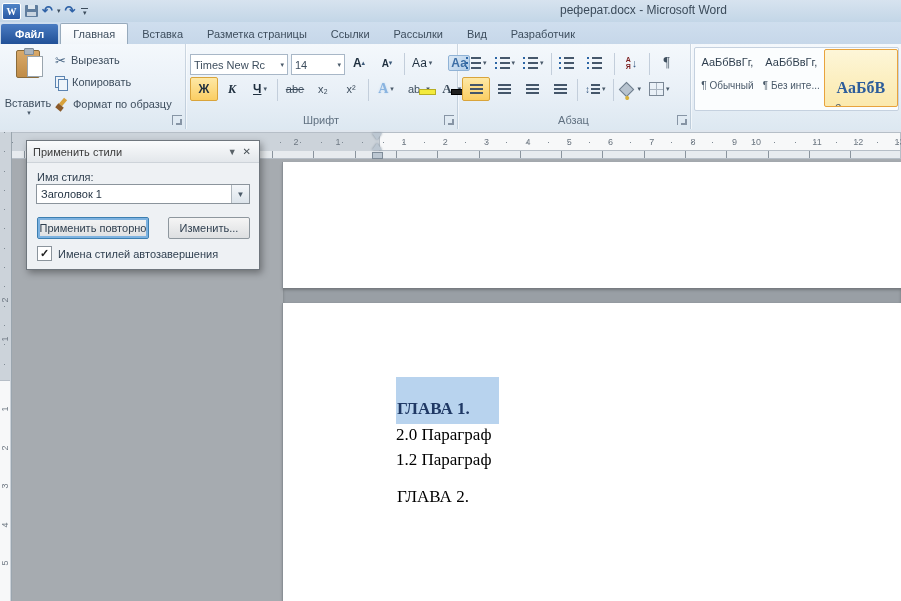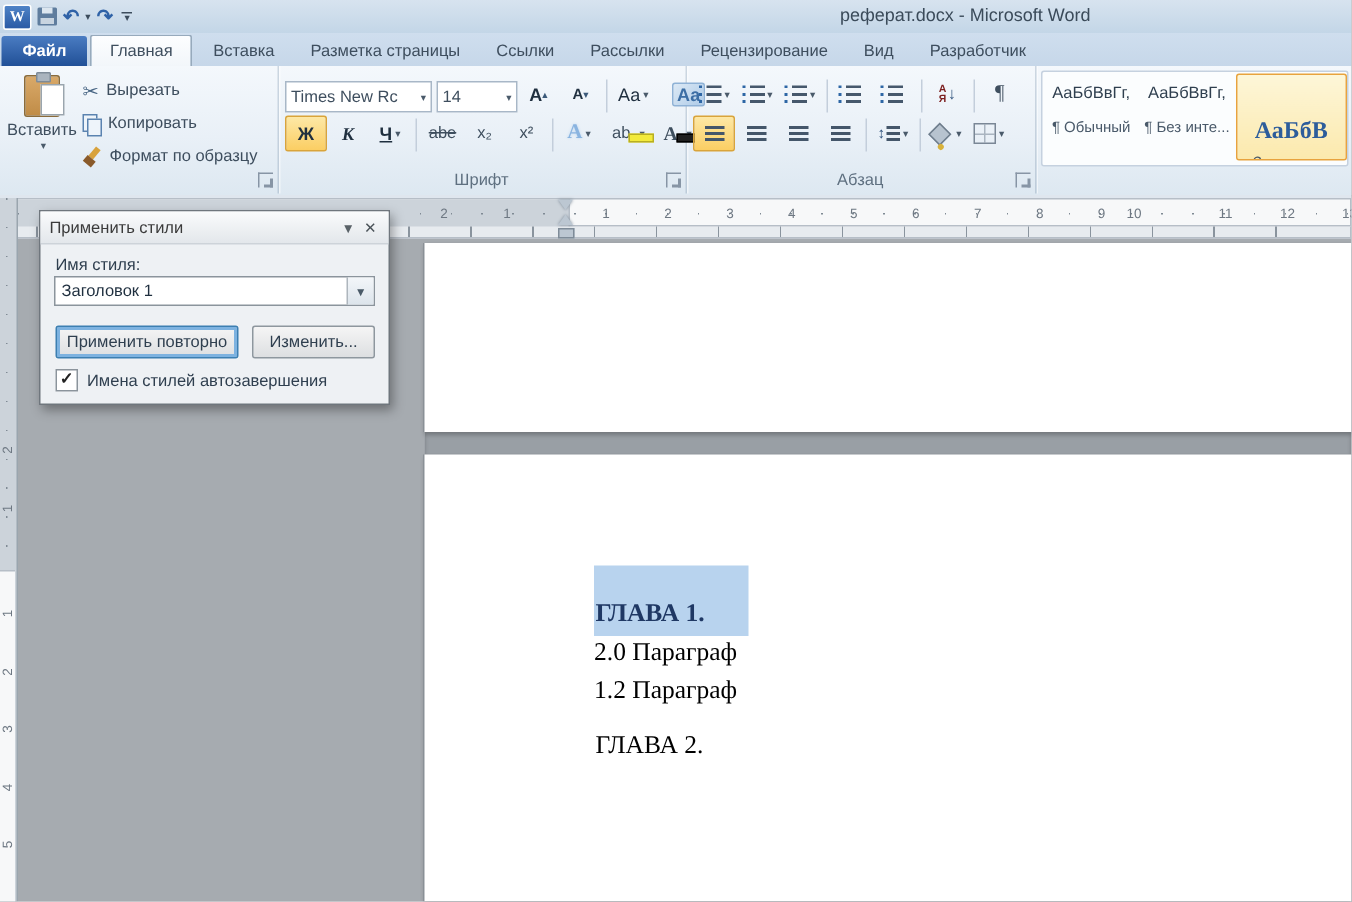--- a/index.html
+++ b/index.html
@@ -36,21 +36,21 @@
   .sb{display:flex;align-items:center;justify-content:center;height:22px;min-width:20px;padding:0 3px;border-radius:2px;border:1px solid transparent;}
   .sb.on{background:linear-gradient(180deg,#fde8a6,#fbce63);border:1px solid #d9a43b;}
   .vsep{width:1px;height:22px;background:#c3cedb;margin:0 3px;}
   .car{font-size:7px;color:#4a5a6a;margin-left:2px;}
 
   
   .paste-btn{position:absolute;left:5px;top:4px;width:46px;height:76px;display:flex;flex-direction:column;align-items:center;border-radius:2px;}
   .clipboard-icon{margin-top:2px;width:22px;height:26px;background:linear-gradient(180deg,#d9a969,#c08c47);border:1px solid #8a6b3a;border-radius:2px;position:relative;}
   .clipboard-icon:before{content:"";position:absolute;left:7px;top:-3px;width:8px;height:5px;background:#aab4be;border:1px solid #7e8b98;border-radius:1px;}
   .clipboard-icon:after{content:"";position:absolute;right:-4px;top:5px;width:14px;height:19px;background:#fff;border:1px solid #9aa5ae;}
-  .paste-label{margin-top:3px;color:#3e4e5e;text-align:right;}
+  .paste-label{margin-top:19px;color:#3e4e5e;text-align:right;}
   .cliprow{position:absolute;left:55px;display:flex;align-items:center;gap:5px;height:20px;white-space:nowrap;}
   .scissors{color:#4a6785;font-size:13px;}
   .copy-ic{width:12px;height:13px;position:relative;}
   .copy-ic:before,.copy-ic:after{content:"";position:absolute;width:8px;height:10px;background:#eef4fa;border:1px solid #5b83b0;}
   .copy-ic:before{left:0;top:0;}
   .copy-ic:after{left:3px;top:3px;}
   .brush-ic{width:13px;height:13px;position:relative;}
   .brush-ic:before{content:"";position:absolute;left:6px;top:0;width:4px;height:8px;background:#d8a23c;transform:rotate(40deg);}
   .brush-ic:after{content:"";position:absolute;left:1px;top:7px;width:7px;height:5px;background:#8a5a2a;transform:rotate(40deg);}
 
@@ -127,21 +127,21 @@
   .dlg-title{position:absolute;left:0;top:0;right:0;height:21px;background:linear-gradient(180deg,#fafbfc,#e3e7eb);border-bottom:1px solid #cdd3d9;display:flex;align-items:center;padding:0 6px;color:#3b3b3b;}
   .dlg-title .sp{flex:1;}
   .dlg-ctl{color:#5a6268;font-size:9px;padding:0 4px;}
   .dlg-close{font-size:10px;color:#4a5258;padding:0 2px;}
   .dlg-label{position:absolute;left:10px;top:30px;color:#2f3f4f;}
   .dlg-combo{position:absolute;left:9px;top:43px;width:214px;height:20px;background:#fff;border:1px solid #8b949c;box-sizing:border-box;display:flex;align-items:center;}
   .dlg-combo .val{padding-left:4px;color:#1f2f3f;}
   .combo-arrow{margin-left:auto;width:17px;height:18px;background:linear-gradient(180deg,#f3f6f9,#dce4eb);border-left:1px solid #aeb6bd;display:flex;align-items:center;justify-content:center;color:#4a5a68;font-size:8px;}
   .dlg-btn{position:absolute;height:22px;background:linear-gradient(180deg,#f5f5f5,#dddfe1);border:1px solid #8e979e;border-radius:2px;display:flex;align-items:center;justify-content:center;color:#2f3f4f;box-sizing:border-box;}
   .dlg-btn.focus{box-shadow:0 0 0 2px #7db2e0 inset;border-color:#3c7fb1;}
-  .btn-reapply{left:10px;top:76px;width:122px;}
+  .btn-reapply{left:10px;top:76px;width:112px;}
   .btn-modify{left:141px;top:76px;width:82px;}
   .dlg-check{position:absolute;left:10px;top:105px;display:flex;align-items:center;gap:6px;color:#2f3f4f;}
   .cbox{width:13px;height:13px;background:#fff;border:1px solid #8b949c;display:flex;align-items:center;justify-content:center;font-size:11px;font-weight:bold;color:#222;line-height:13px;}
 </style>
 </head>
 <body>
 
 <div id="app">
 
   <div class="abs titlebar">
@@ -159,21 +159,20 @@
     <div class="abs doc-title">реферат.docx  -  Microsoft Word</div>
   </div>
 
   <div class="abs tabstrip">
     <div class="tab-file">Файл</div>
     <div class="tab active">Главная</div>
     <div class="tab">Вставка</div>
     <div class="tab">Разметка страницы</div>
     <div class="tab">Ссылки</div>
     <div class="tab">Рассылки</div>
-    <div class="tab">Рецензирование</div>
     <div class="tab">Вид</div>
     <div class="tab">Разработчик</div>
   </div>
 
   <div class="abs ribbon">
 
     <div class="rgroup" style="left:0;width:185px;">
       <div class="paste-btn">
         <div class="clipboard-icon"></div>
         <div class="paste-label">Вставить</div>

